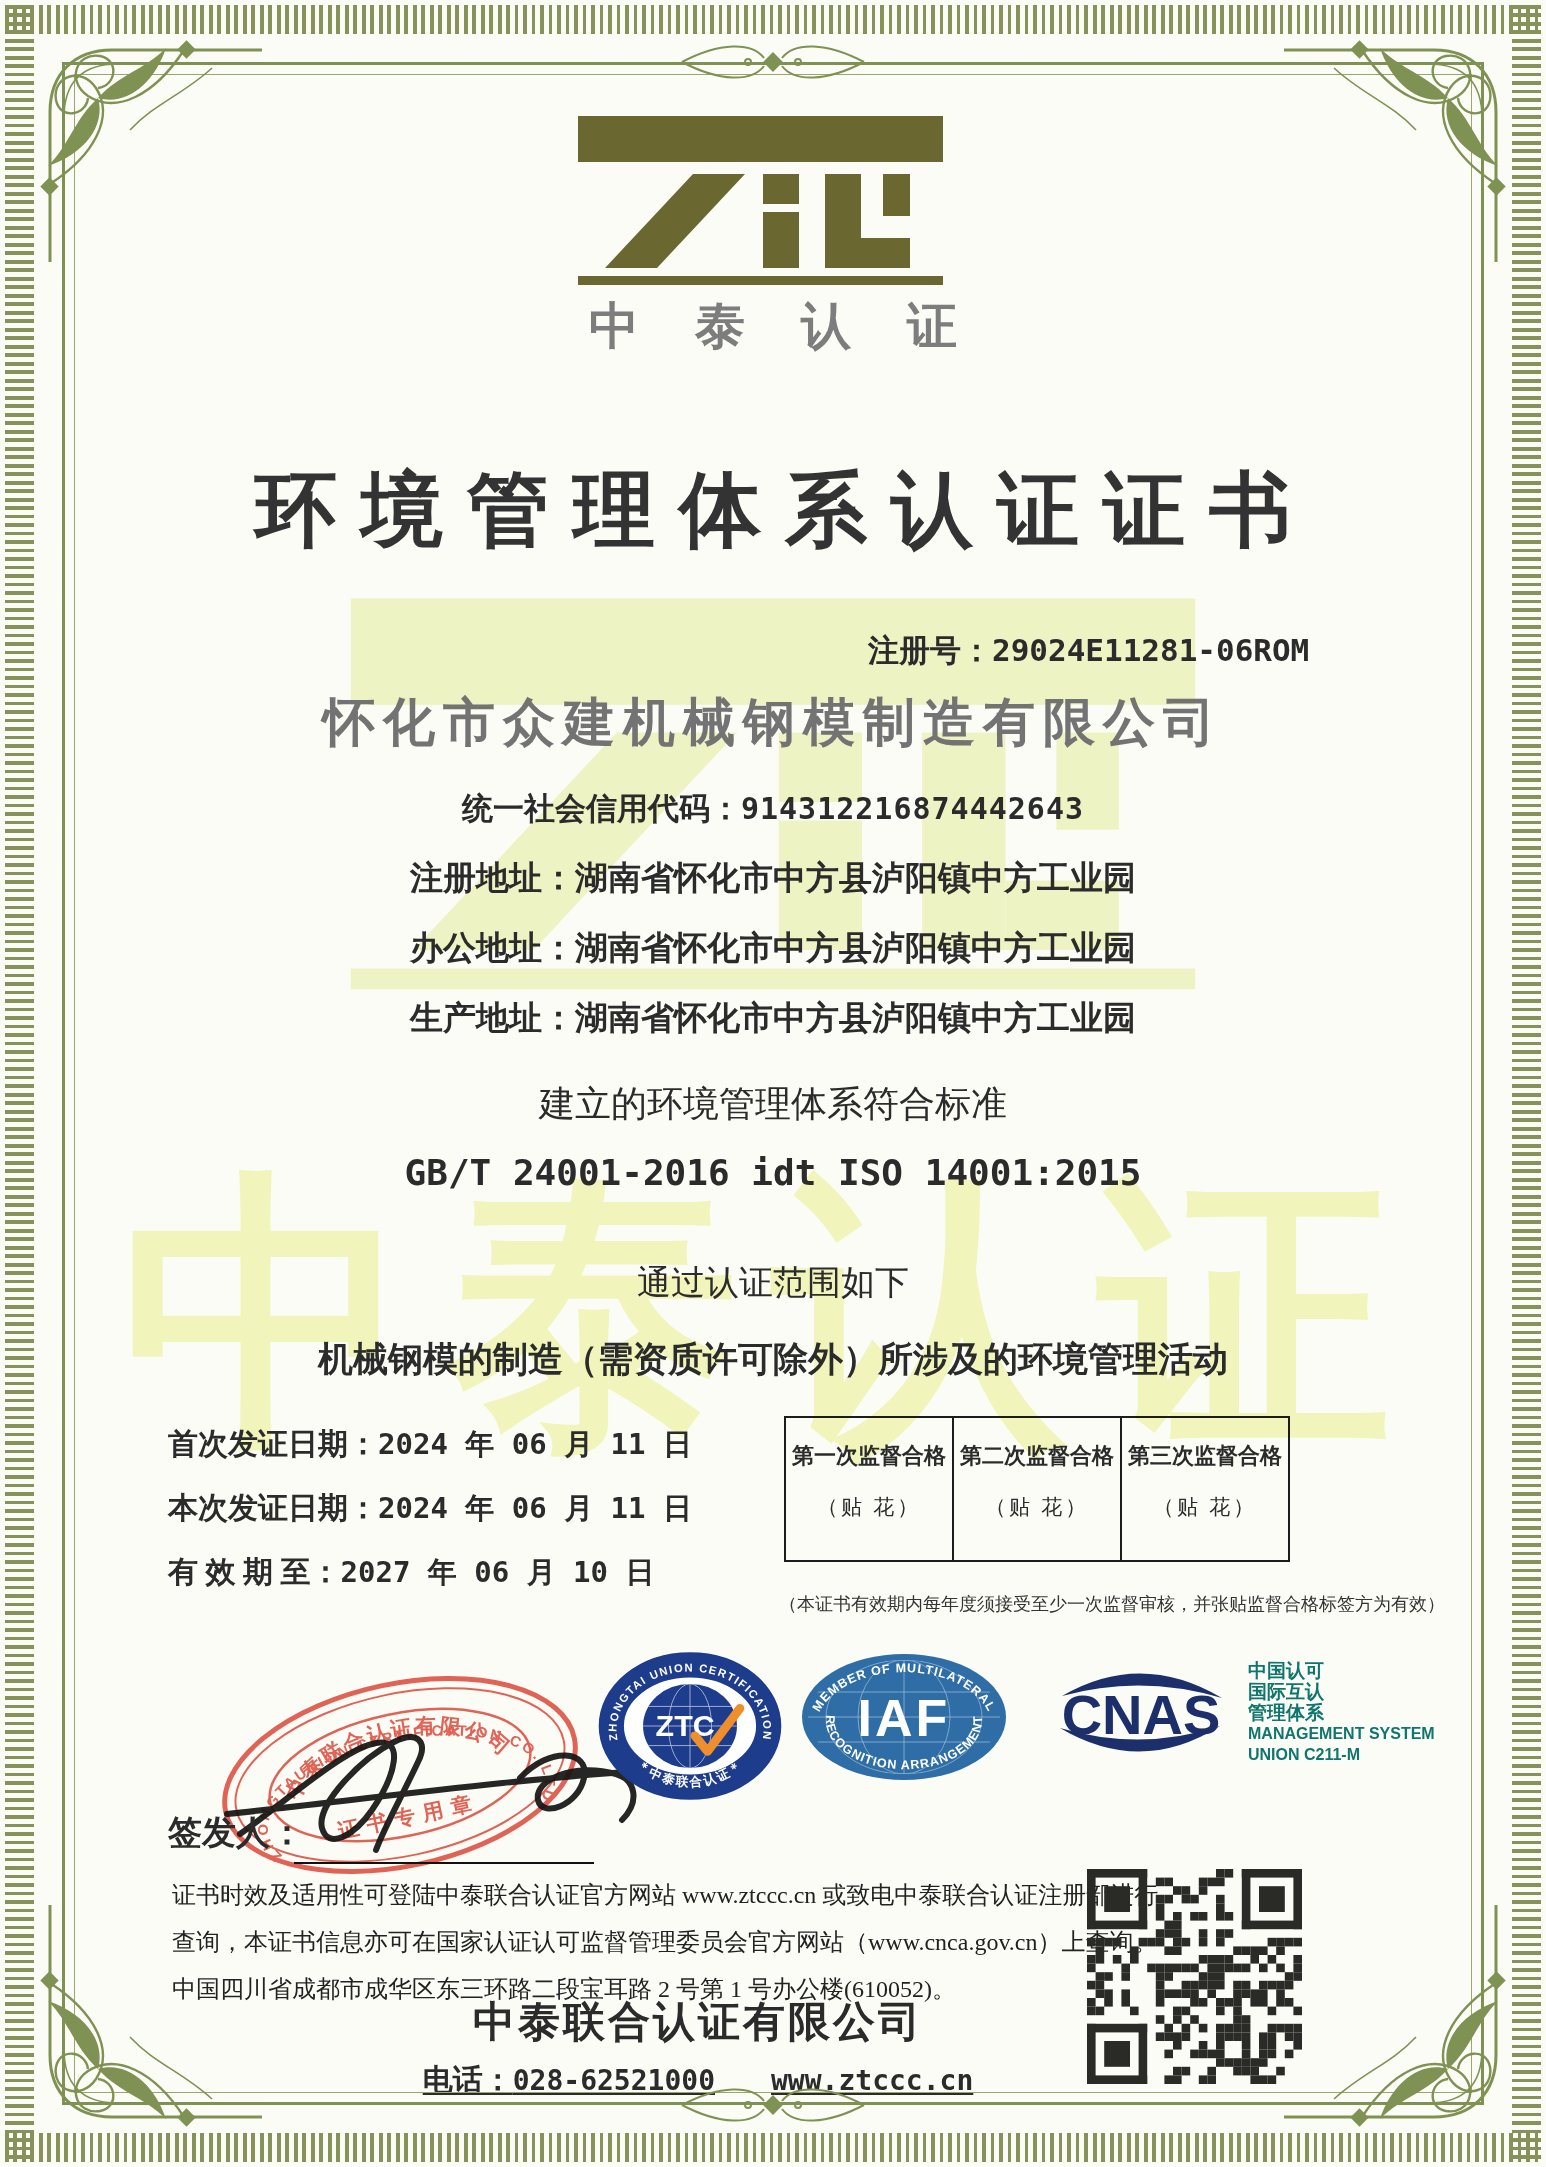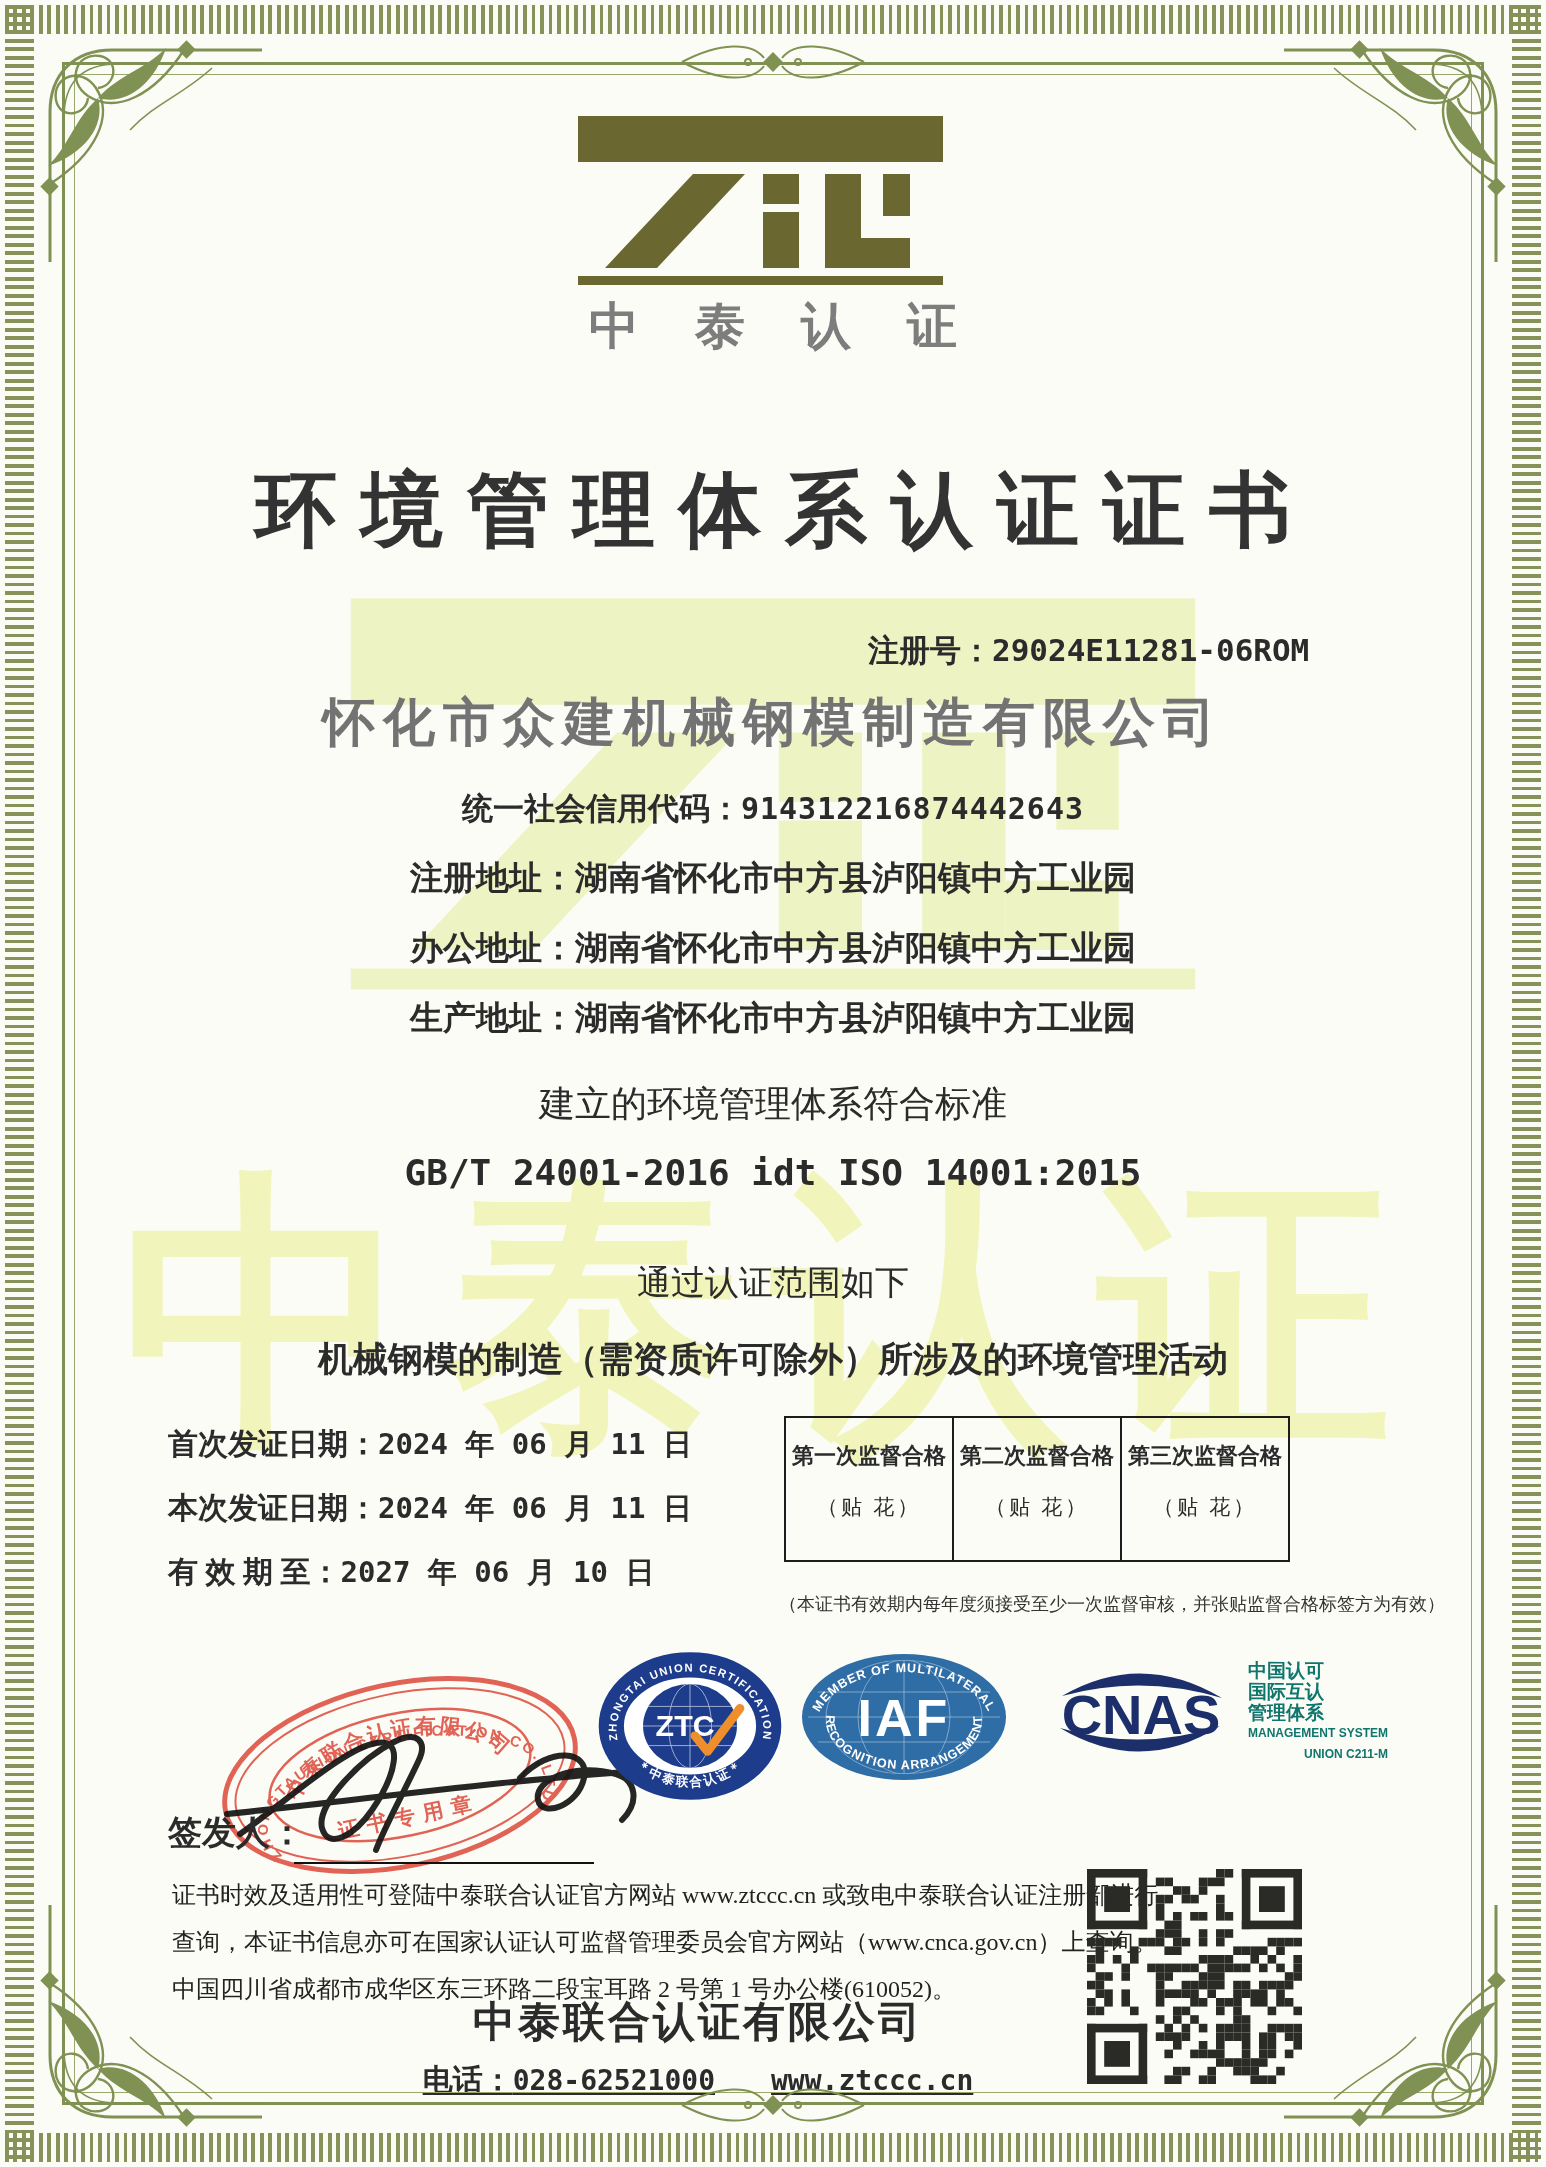--- a/index.html
+++ b/index.html
@@ -79,21 +79,21 @@
   .signature{left:222px;top:1716px;width:440px;height:158px;}
   .issuer{left:168px;top:1810px;font-size:34px;font-weight:bold;}
   .sig-line{left:294px;top:1862px;width:300px;border-top:2.5px solid #111;height:0;}
 
   .ztc-stamp{left:597px;top:1650px;width:186px;height:152px;}
   .iaf-logo{left:798px;top:1652px;width:212px;height:130px;}
   .cnas-logo{left:1046px;top:1666px;width:190px;height:94px;}
   .cnas-text{left:1248px;top:1660px;font-family:"Liberation Sans","DejaVu Sans",sans-serif;
              color:#0f766e;font-weight:bold;line-height:21px;white-space:nowrap;}
   .cnas-text .zh{font-size:19px;}
-  .cnas-text .en{font-size:12px;text-align:right;}
+  .cnas-text .en{font-size:16px;}
 
   .footer-lines{left:172px;top:1872px;font-size:24px;line-height:47px;color:#222;white-space:nowrap;}
   .qr-box{left:1087px;top:1869px;width:215px;height:215px;}
   .bottom-company{top:1994px;right:150px;left:0;text-align:center;
                   font-size:42px;font-weight:bold;letter-spacing:3px;}
   .phone-line{top:2060px;right:150px;left:0;text-align:center;font-size:30px;font-weight:bold;text-decoration:underline;}
   .phone-line .mono{font-size:28px;font-weight:bold;}
   .phone-gap{display:inline-block;width:56px;}
 </style>
 </head>

